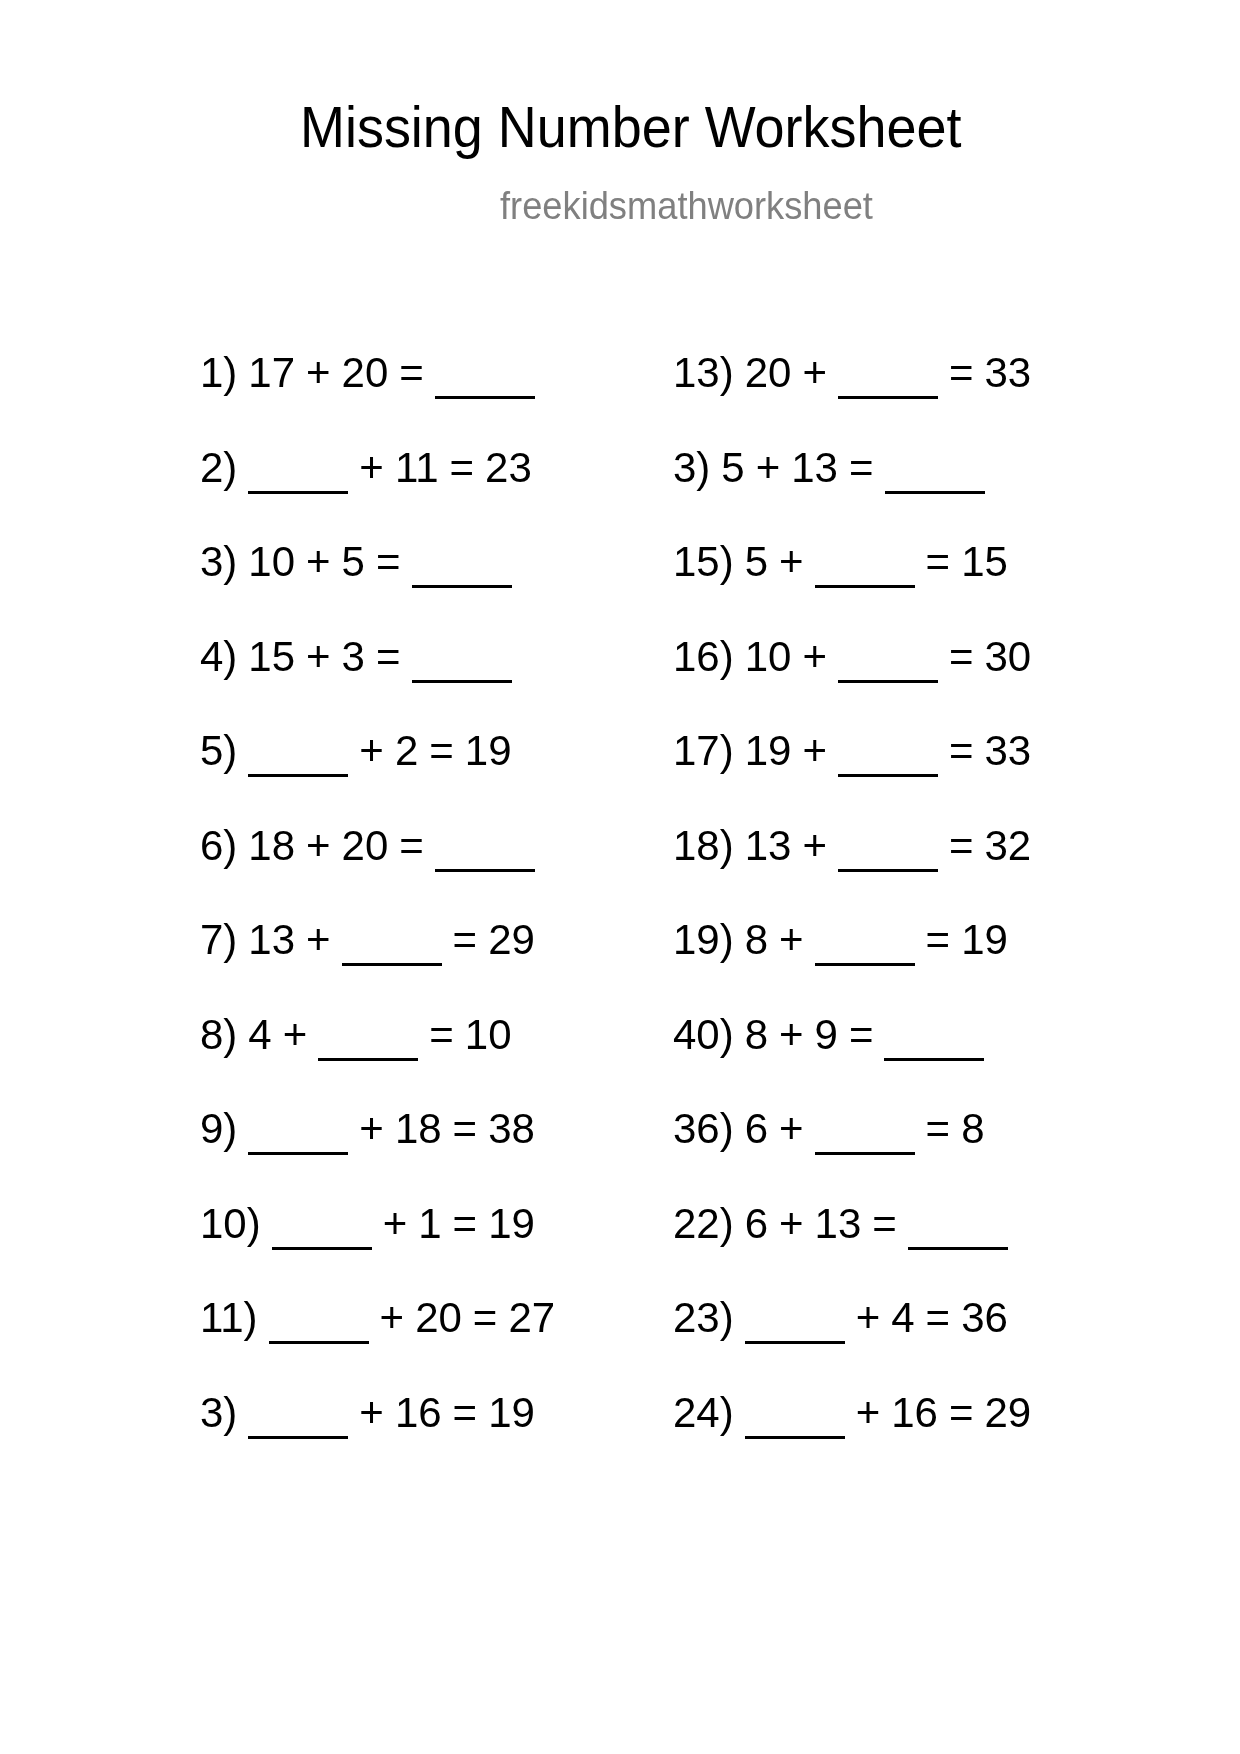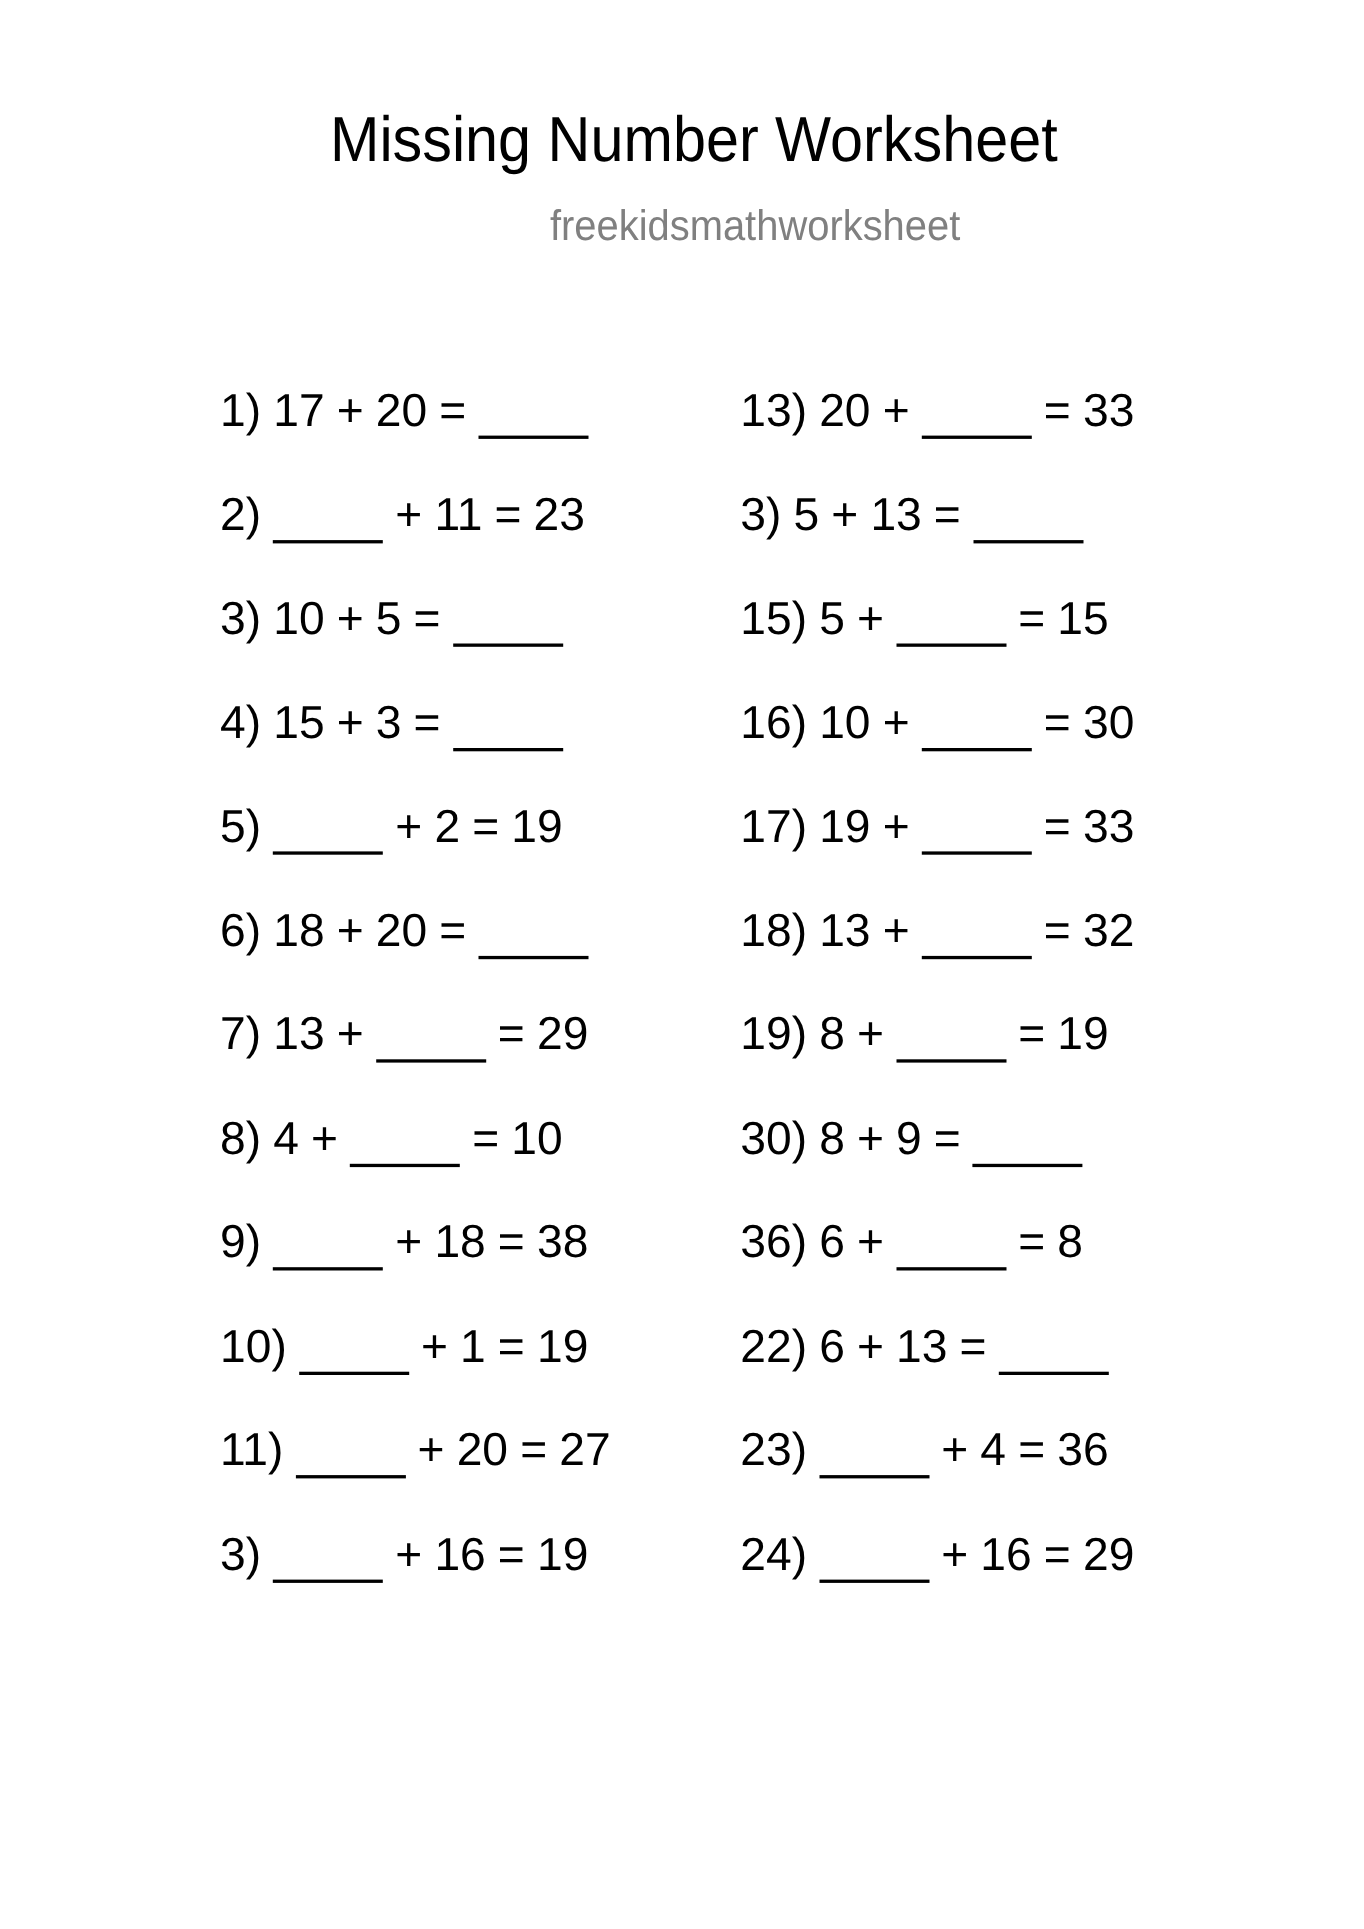--- a/index.html
+++ b/index.html
@@ -312,21 +312,21 @@
         <span class="sp"></span>
         <span>+</span>
         <span class="sp"></span>
         <span class="blank"></span>
         <span class="sp"></span>
         <span>=</span>
         <span class="sp"></span>
         <span>19</span>
       </div>
       <div class="problem">
-        <span>30)</span>
+        <span>40)</span>
         <span class="sp"></span>
         <span>8</span>
         <span class="sp"></span>
         <span>+</span>
         <span class="sp"></span>
         <span>9</span>
         <span class="sp"></span>
         <span>=</span>
         <span class="sp"></span>
         <span class="blank"></span>

